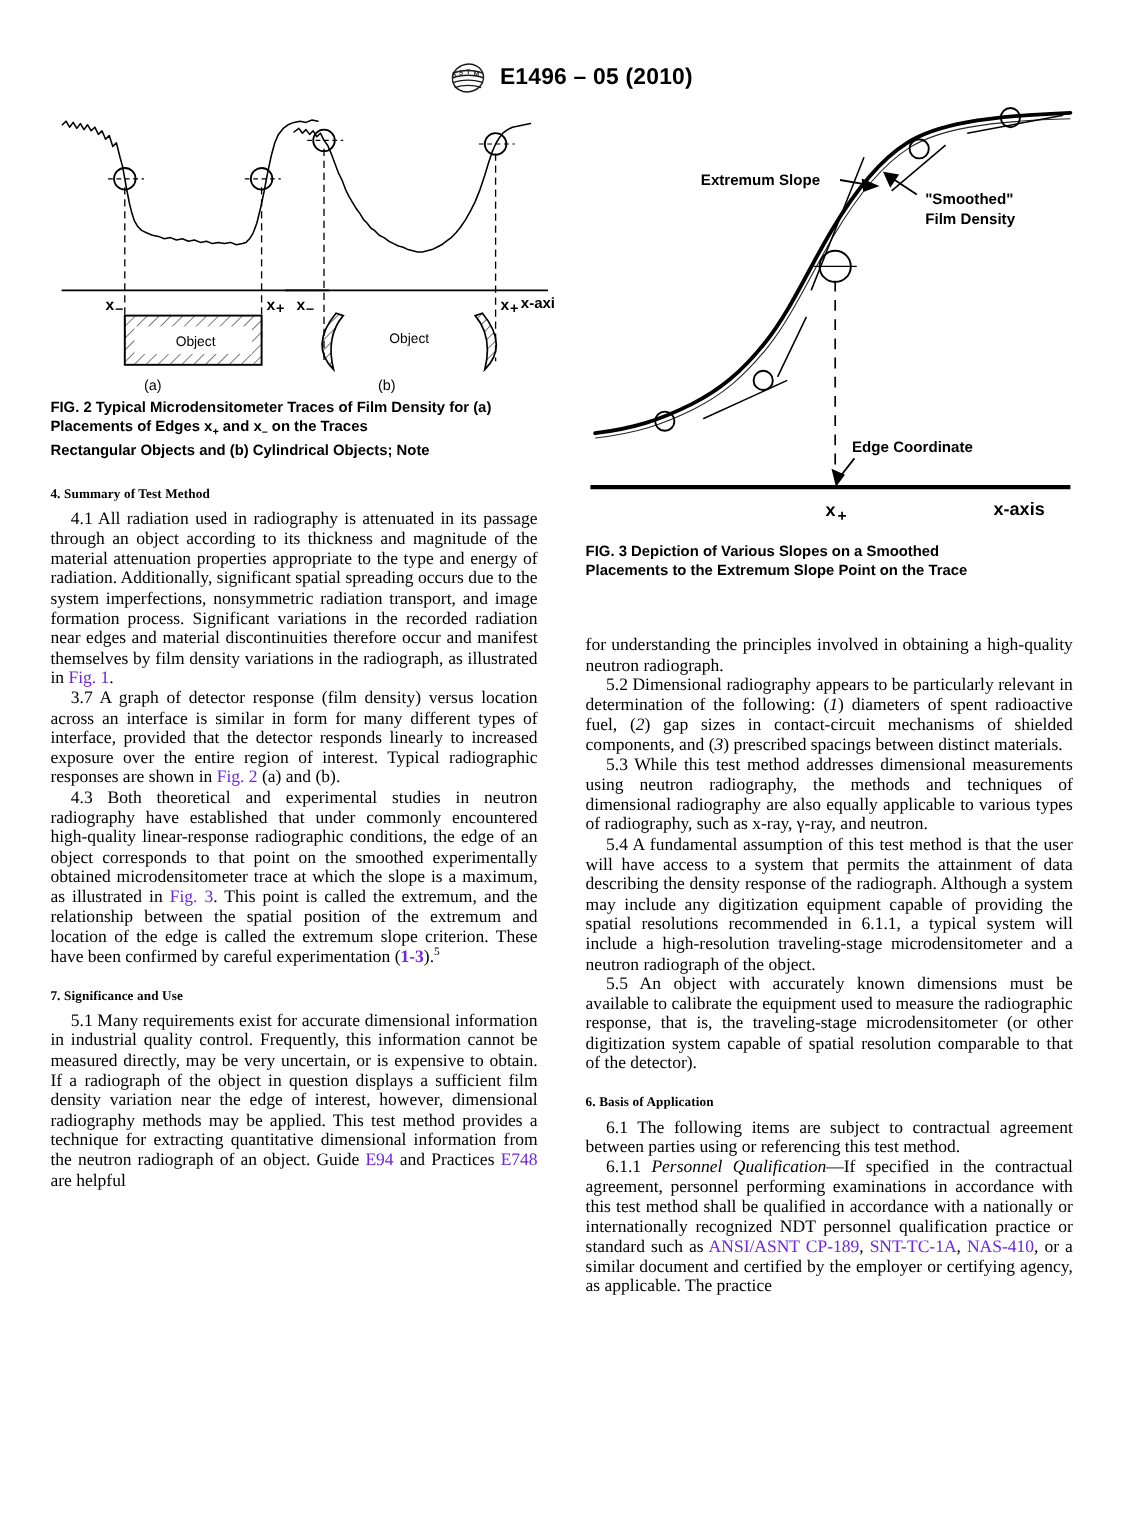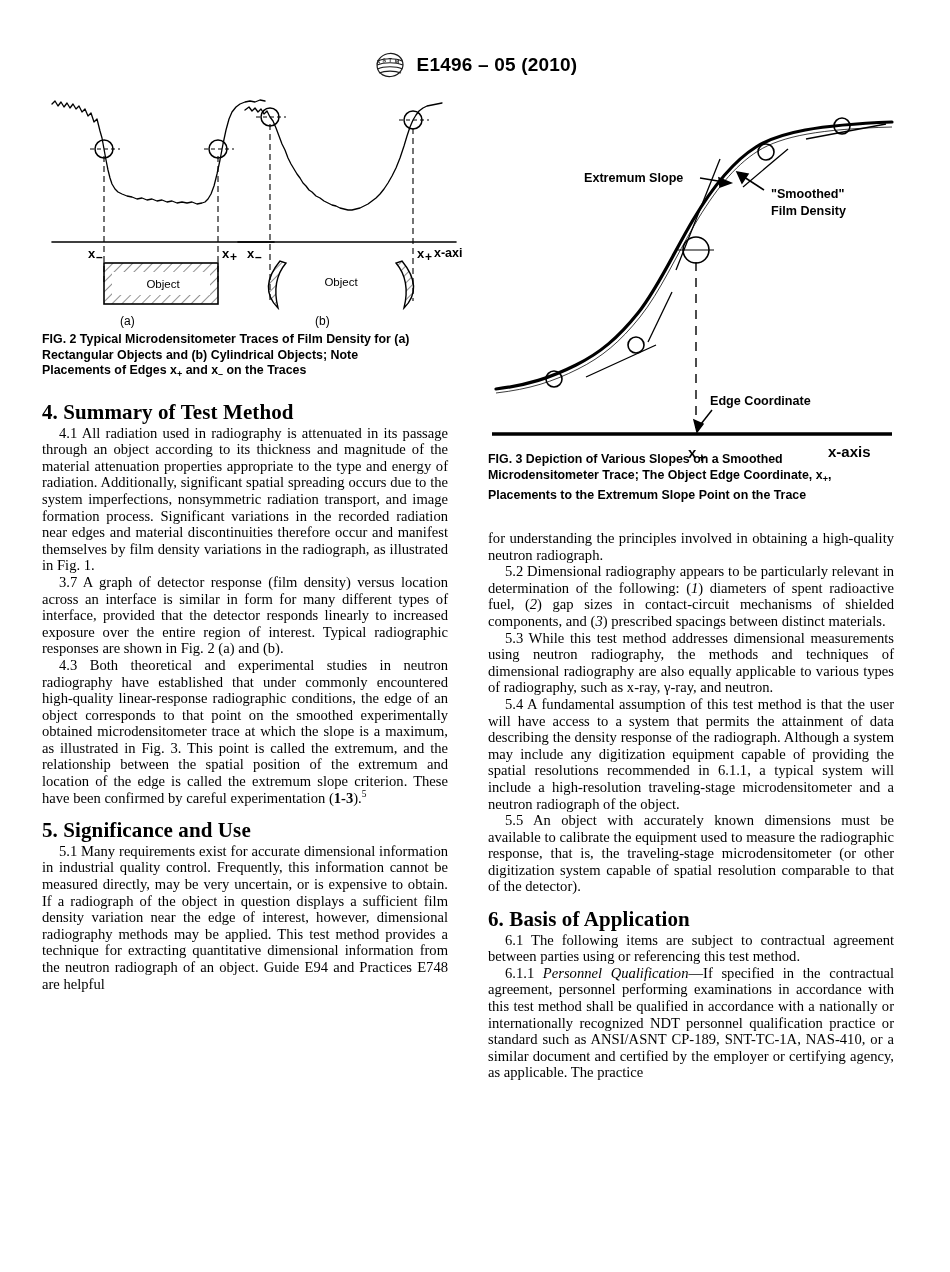--- a/index.html
+++ b/index.html
@@ -48,36 +48,36 @@
     text-align: justify;
     font-size: 14.6px;
     line-height: 16.6px;
   }
   .col-left  { left: 42px; top: 404px; }
   .col-right { left: 488px; top: 530px; }
 
   h2.sec {
     font-family: "Liberation Serif", serif;
     font-weight: bold;
-    font-size: 21px;
+    font-size: 11px;
     margin: 0 0 4px 0;
     text-align: left;
     letter-spacing: 0.1px;
   }
   h2.sec.spaced { margin-top: 16px; }
 
   p.para {
     margin: 0;
     text-indent: 17px;
     text-align: justify;
     text-justify: inter-word;
   }
   p.para.noindent { text-indent: 0; }
 
-  .lnk { color: #000000; }
+  .lnk { color: #6d28d9; }
   .bold { font-weight: bold; }
   .ital { font-style: italic; }
   sup { font-size: 9.5px; vertical-align: super; line-height: 0; }
 
   
   .footnote-wrap {
     position: absolute;
     left: 42px;
     top: 1160px;
     width: 406px;
@@ -119,21 +119,21 @@
   .fig2-sublabels .a { left: 78px; }
   .fig2-sublabels .b { left: 273px; }
   .fig-caption {
     position: absolute;
     font-family: "Liberation Sans", sans-serif;
     font-weight: bold;
     font-size: 12.4px;
     line-height: 15.6px;
   }
   .fig2-caption { left: 42px; top: 332px; width: 420px; }
-  .fig3-box { position: absolute; left: 488px; top: 102px; width: 412px; height: 370px; }
+  .fig3-box { position: absolute; left: 488px; top: 74px; width: 412px; height: 370px; }
   .fig3-caption { left: 488px; top: 452px; width: 412px; }
 
   svg text { font-family: "Liberation Sans", sans-serif; }
 </style>
 </head>
 <body>
 
 <div class="page">
 
   <div class="doc-header">
@@ -239,24 +239,24 @@
     </svg>
   </div>
 
   <div class="fig2-sublabels">
     <span class="a">(a)</span>
     <span class="b">(b)</span>
   </div>
 
   <div class="fig-caption fig2-caption">
     <div>FIG. 2 Typical Microdensitometer Traces of Film Density for (a)</div>
-    <div>Rectangular Objects and (b) Cylindrical Objects; Note</div>
     <div>
       <span>Placements of Edges x</span><sub style="font-size:9px">+</sub><span> and x</span><sub style="font-size:9px">–</sub><span> on the Traces</span>
     </div>
+    <div>Rectangular Objects and (b) Cylindrical Objects; Note</div>
   </div>
 
   <div class="fig3-box">
     <svg width="412" height="370" viewBox="0 0 412 370">
 
       <path d="M8,287 C40,283 62,276 88,263 C112,251 130,236 150,211
                C170,186 186,150 205,118 C224,86 244,60 268,45
                C292,30 330,23 404,20" fill="none" stroke="#000" stroke-width="3.2" stroke-linecap="round"></path>
 
       <path d="M8,291 C42,287 64,280 90,267 C114,255 132,240 152,215
@@ -312,36 +312,33 @@
       </g>
 
       <text x="200" y="356" font-size="15" font-weight="bold" fill="#000">x</text>
       <text x="210" y="360" font-size="13" font-weight="bold" fill="#000">+</text>
       <text x="340" y="355" font-size="15" font-weight="bold" fill="#000">x-axis</text>
     </svg>
   </div>
 
   <div class="fig-caption fig3-caption">
     <div>FIG. 3 Depiction of Various Slopes on a Smoothed</div>
-    <div>
-      <span>Microdensitometer Trace; The Object Edge Coordinate, x</span><sub style="font-size:9px">+</sub><span>,</span>
-    </div>
     <div>Placements to the Extremum Slope Point on the Trace</div>
   </div>
 
   <div class="col col-left">
     <h2 class="sec">4.  Summary of Test Method</h2>
 
     <p class="para"><span>4.1 All radiation used in radiography is attenuated in its passage through an object according to its thickness and magnitude of the material attenuation properties appropriate to the type and energy of radiation. Additionally, significant spatial spreading occurs due to the system imperfections, nonsymmetric radiation transport, and image formation process. Significant variations in the recorded radiation near edges and material discontinuities therefore occur and manifest themselves by film density variations in the radiograph, as illustrated in </span><span class="lnk">Fig. 1</span><span>.</span></p>
 
     <p class="para"><span>3.7 A graph of detector response (film density) versus location across an interface is similar in form for many different types of interface, provided that the detector responds linearly to increased exposure over the entire region of interest. Typical radiographic responses are shown in </span><span class="lnk">Fig. 2</span><span> (a) and (b).</span></p>
 
     <p class="para"><span>4.3 Both theoretical and experimental studies in neutron radiography have established that under commonly encountered high-quality linear-response radiographic conditions, the edge of an object corresponds to that point on the smoothed experimentally obtained microdensitometer trace at which the slope is a maximum, as illustrated in </span><span class="lnk">Fig. 3</span><span>. This point is called the extremum, and the relationship between the spatial position of the extremum and location of the edge is called the extremum slope criterion. These have been confirmed by careful experimentation (</span><span class="lnk bold">1-3</span><span>).</span><sup>5</sup></p>
 
-    <h2 class="sec spaced">5.  Significance and Use</h2>
+    <h2 class="sec spaced">7.  Significance and Use</h2>
 
     <p class="para"><span>5.1 Many requirements exist for accurate dimensional information in industrial quality control. Frequently, this information cannot be measured directly, may be very uncertain, or is expensive to obtain. If a radiograph of the object in question displays a sufficient film density variation near the edge of interest, however, dimensional radiography methods may be applied. This test method provides a technique for extracting quantitative dimensional information from the neutron radiograph of an object. Guide </span><span class="lnk">E94</span><span> and Practices </span><span class="lnk">E748</span><span> are helpful</span></p>
   </div>
 
   <div class="col col-right">
     <p class="para noindent">for understanding the principles involved in obtaining a high-quality neutron radiograph.</p>
 
     <p class="para"><span>5.2 Dimensional radiography appears to be particularly relevant in determination of the following: (</span><span class="ital">1</span><span>) diameters of spent radioactive fuel, (</span><span class="ital">2</span><span>) gap sizes in contact-circuit mechanisms of shielded components, and (</span><span class="ital">3</span><span>) prescribed spacings between distinct materials.</span></p>
 
     <p class="para">5.3 While this test method addresses dimensional measurements using neutron radiography, the methods and techniques of dimensional radiography are also equally applicable to various types of radiography, such as x-ray, γ-ray, and neutron.</p>

